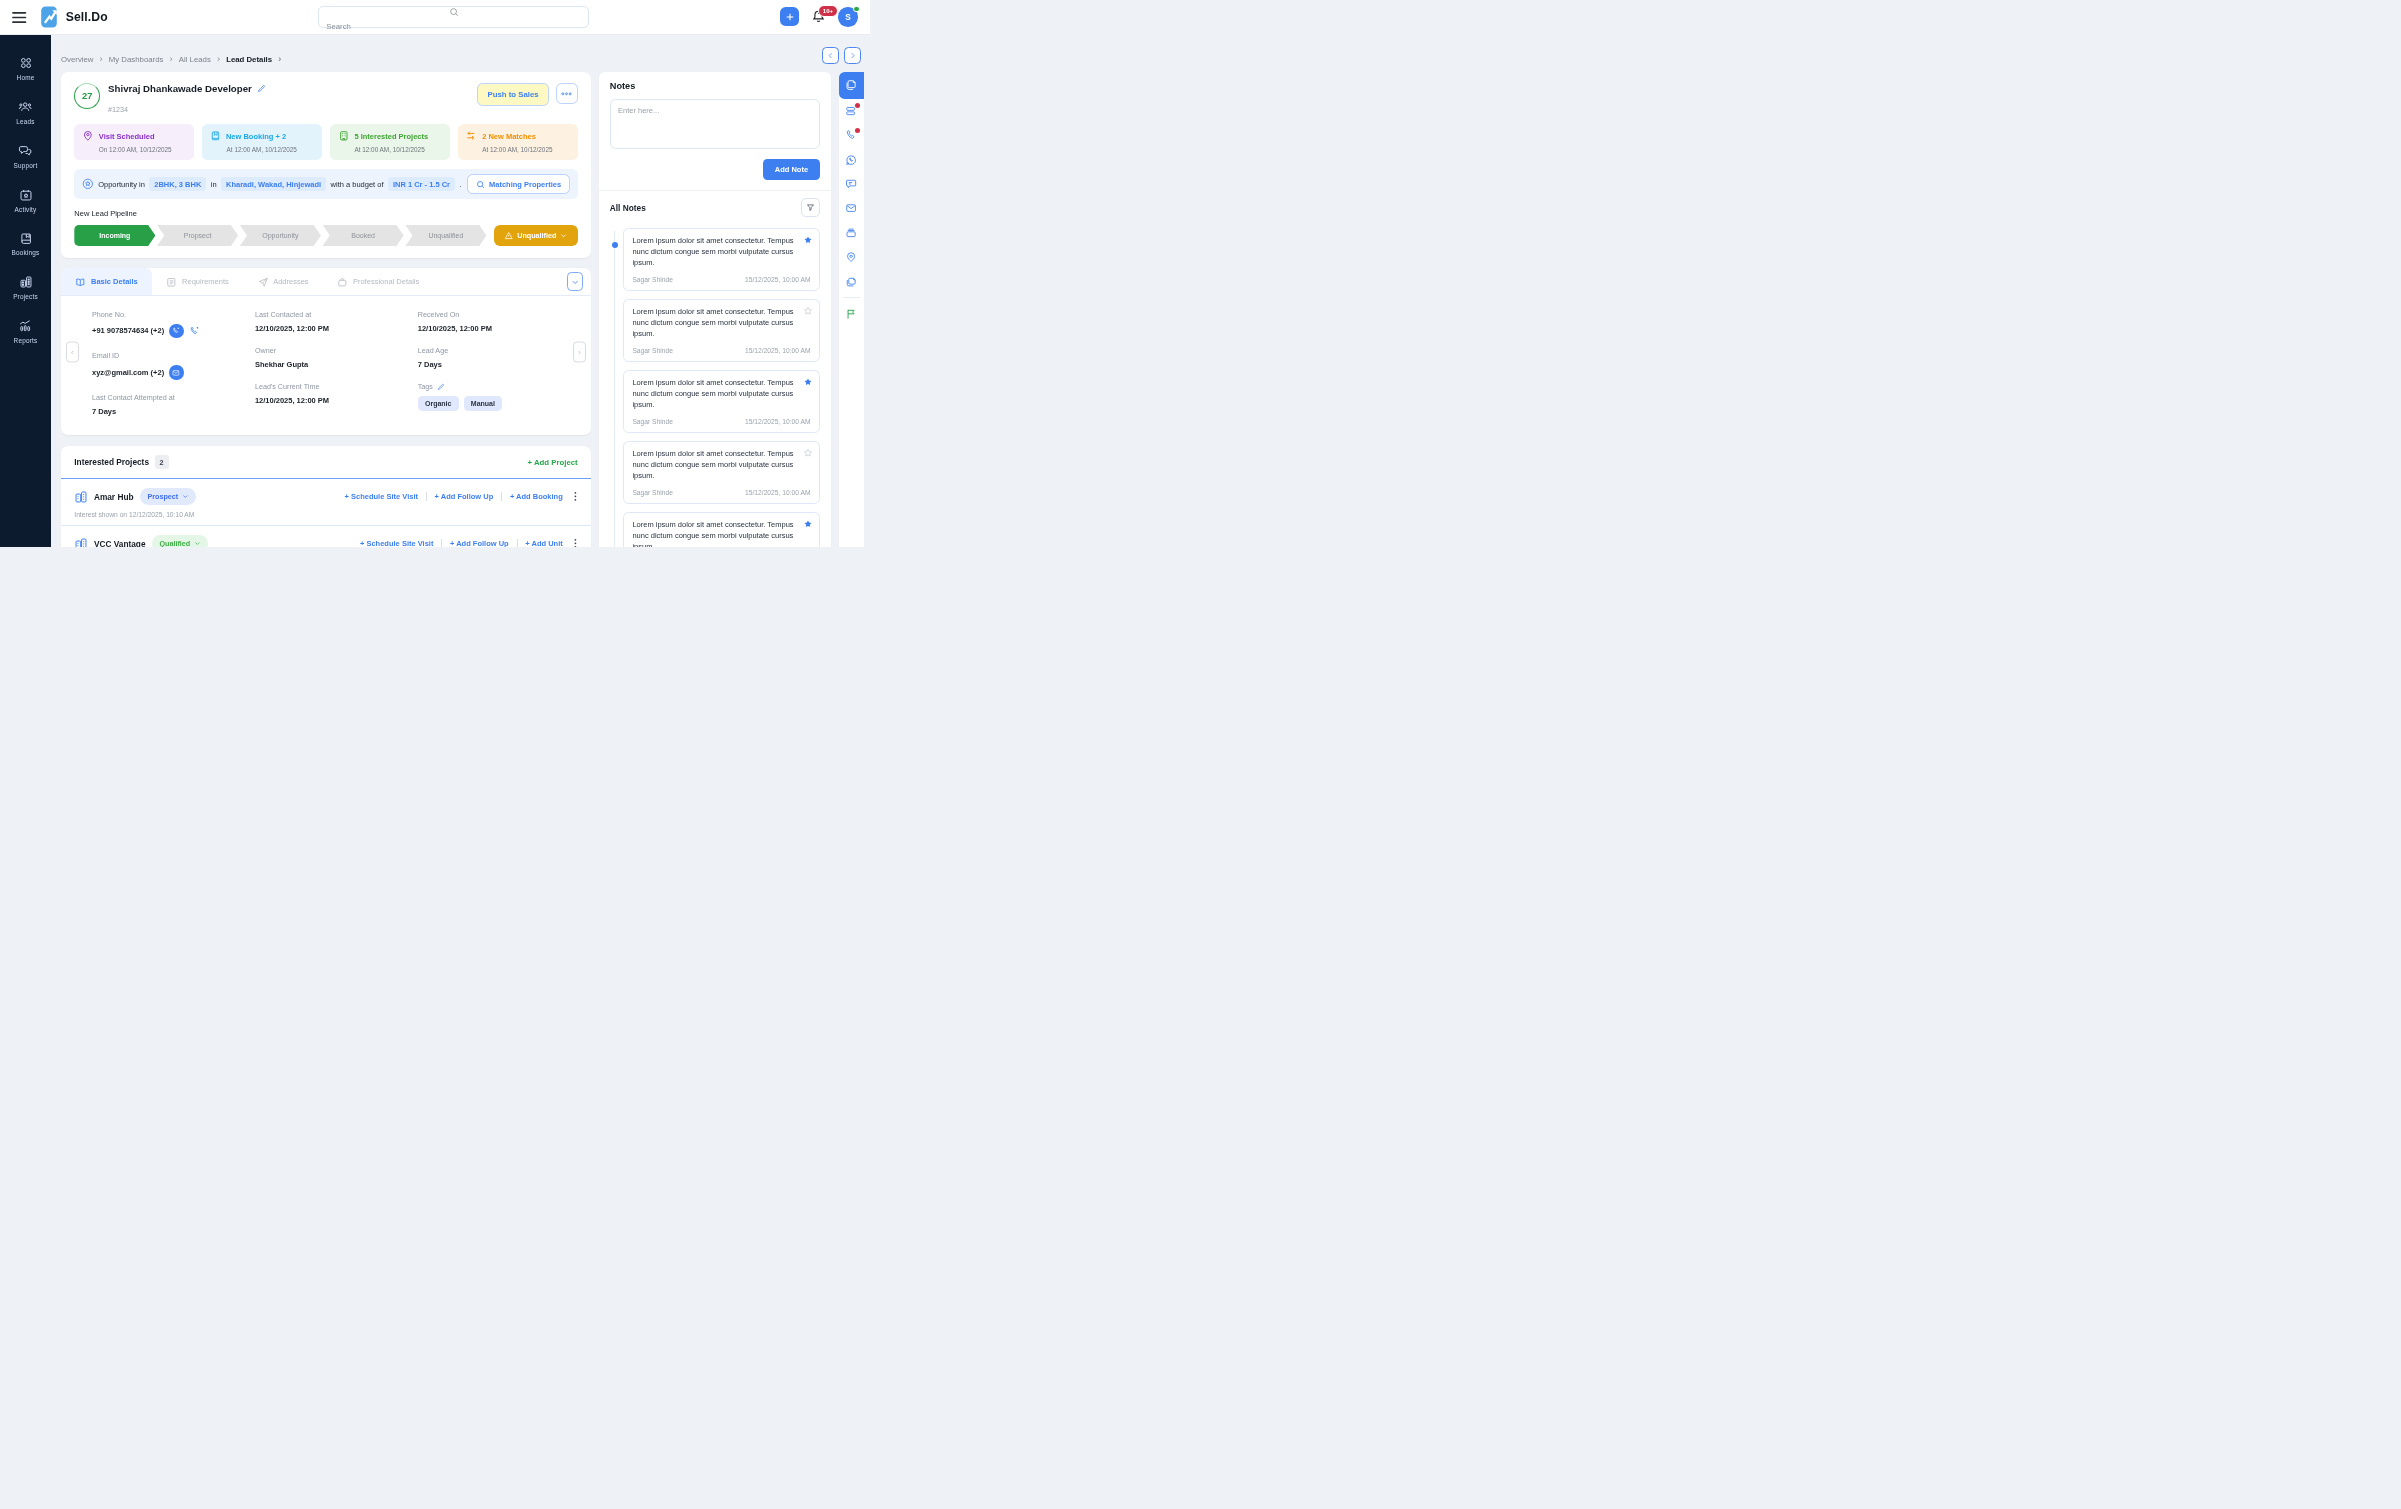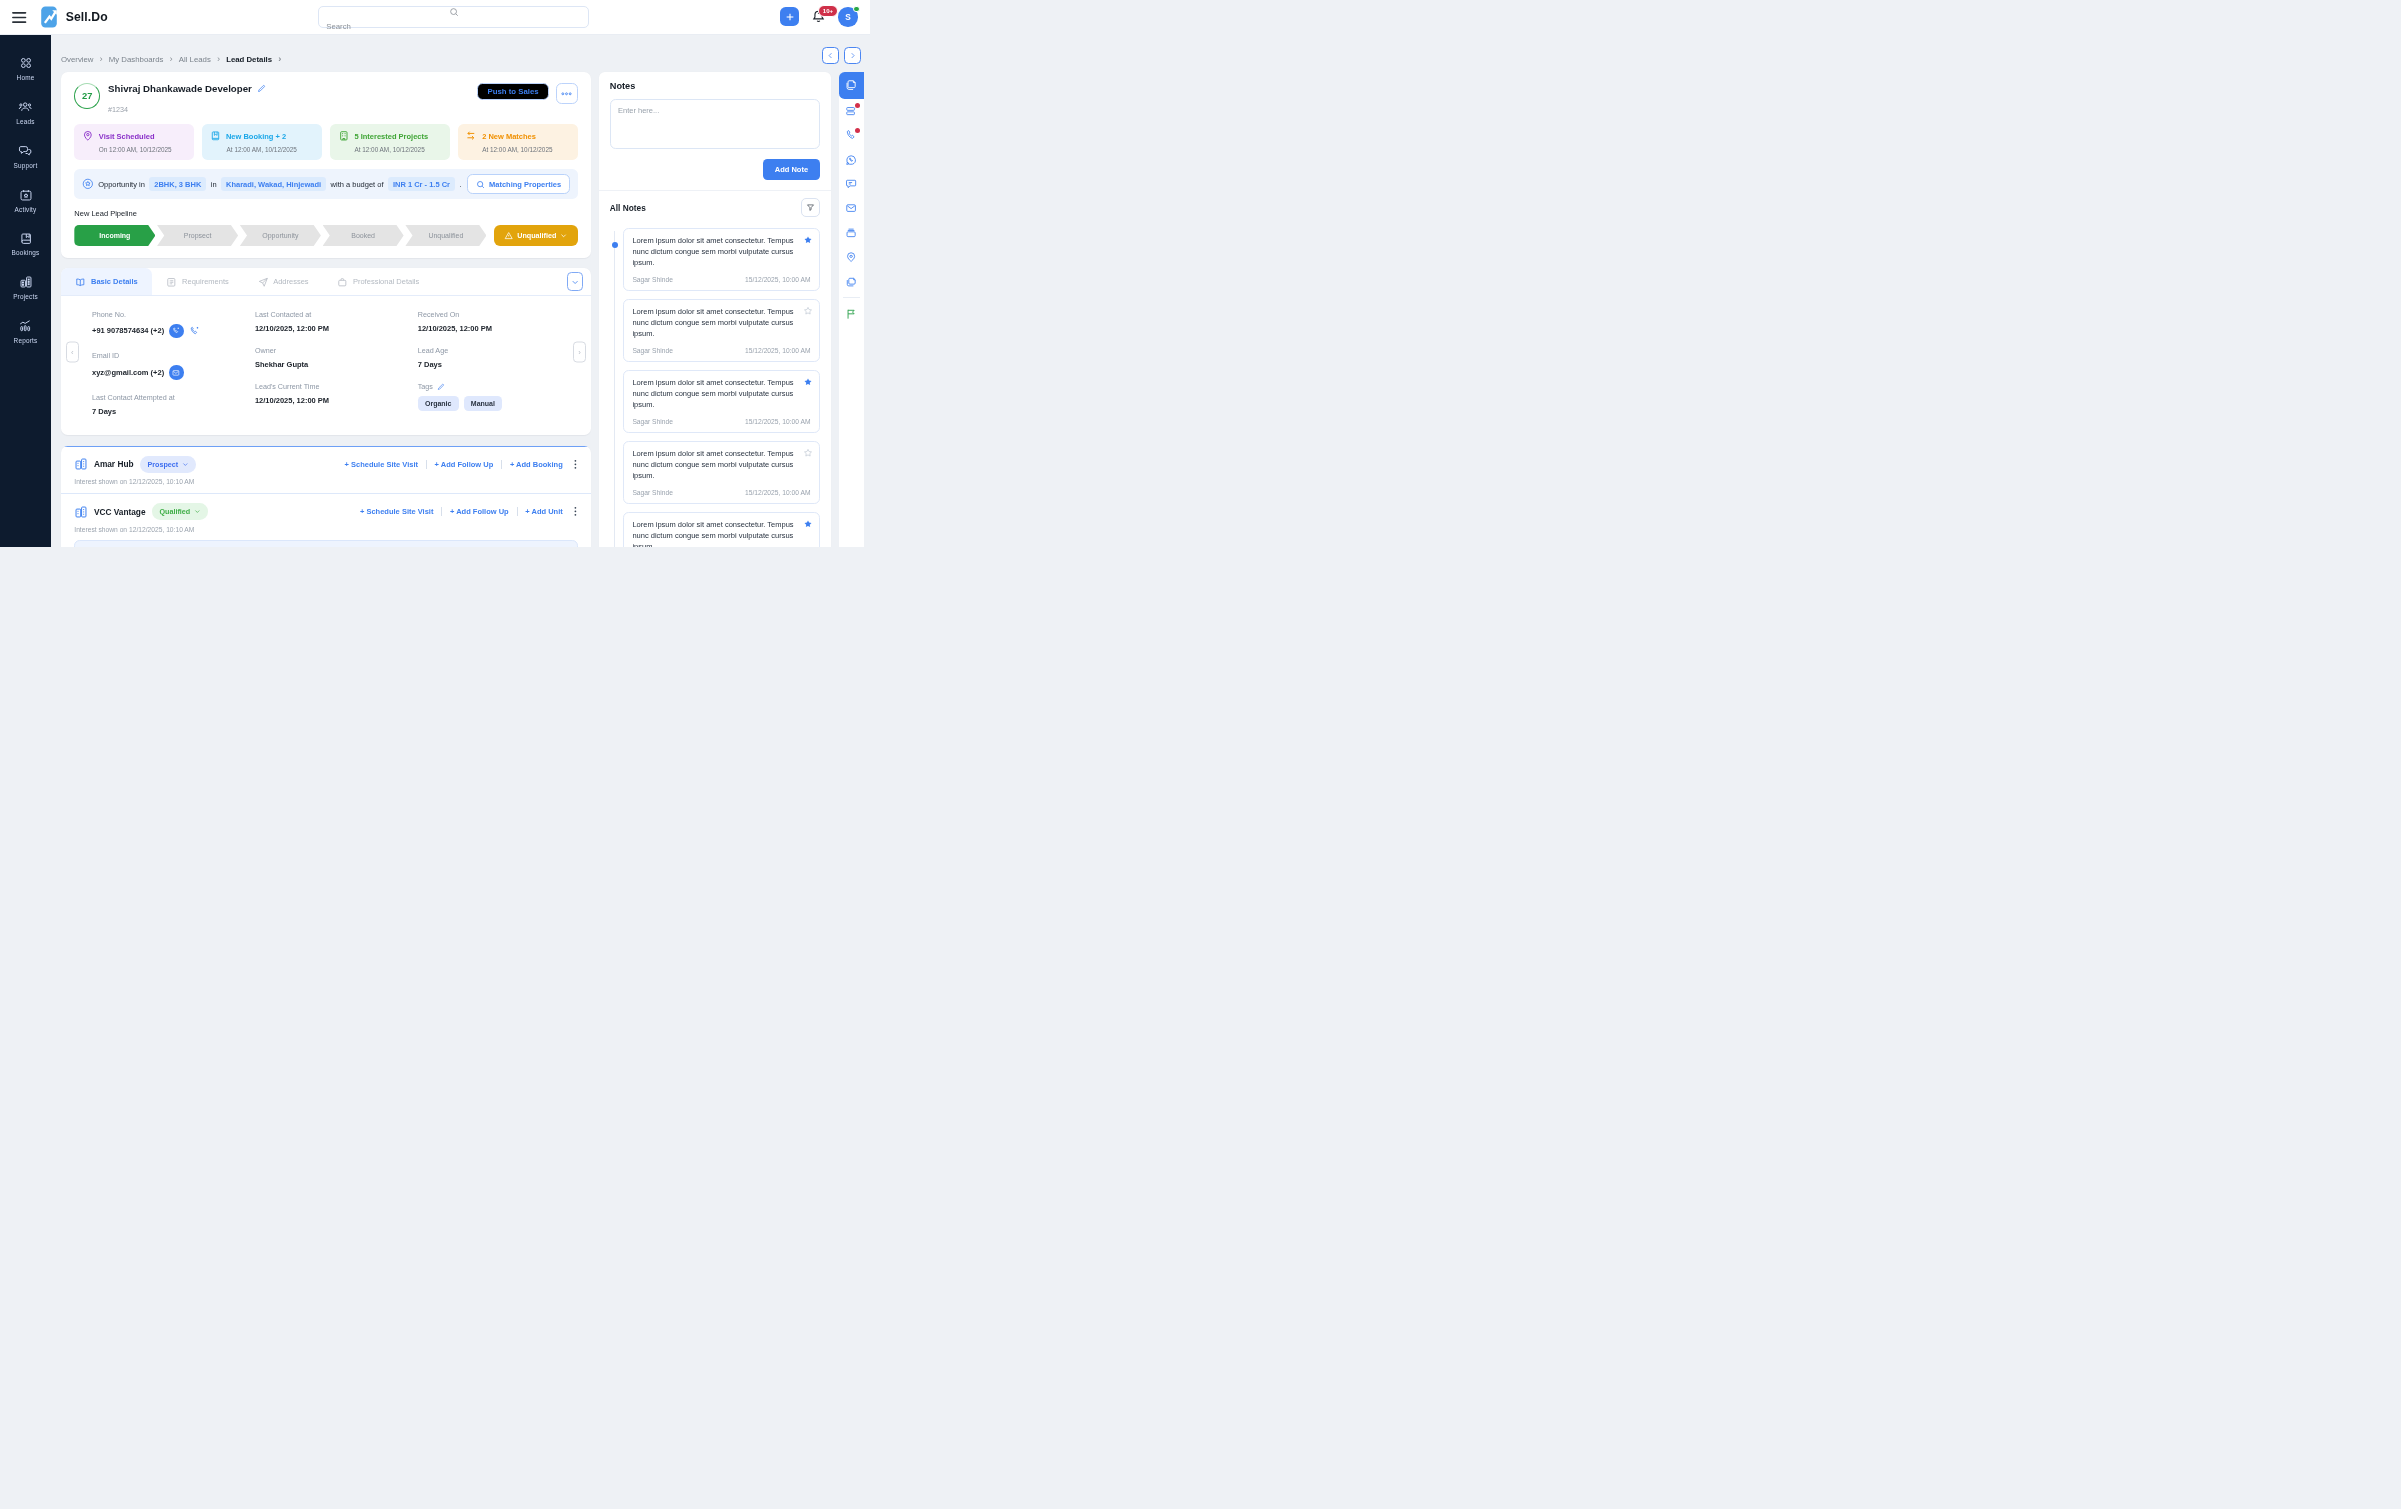--- a/index.html
+++ b/index.html
@@ -54,22 +54,22 @@
   
   .lead-card { padding:11px 13.3px 12.2px; }
   .lead-top { display:flex; align-items:flex-start; }
   .score { width:26px; height:26px; border-radius:50%; border:1.7px solid #2aa14a;
            border-top-color:#a7dcb4; display:flex; align-items:center; justify-content:center;
            color:#1f9a43; font-weight:bold; font-size:9.4px; margin-right:7.8px; }
   .lead-name-row { display:flex; align-items:center; gap:5.6px; }
   .lead-name { font-size:9.7px; font-weight:bold; color:#161d26; }
   .lead-id { font-size:7.2px; color:#9aa1ab; margin-top:11px; }
   .lead-actions { margin-left:auto; display:flex; gap:6.7px; }
-  .push-btn { border:0.9px solid #bcd3fb; background:#000000; color:#3d7ff0; font-weight:bold;
-              font-size:7.8px; border-radius:5.6px; padding:0 9.4px; height:17px; cursor:pointer;
+  .push-btn { border:0.9px solid #bcd3fb; background:#fef9c3; color:#3d7ff0; font-weight:bold;
+              font-size:7.8px; border-radius:5.6px; padding:0 9.4px; height:23px; cursor:pointer;
               font-family:"Liberation Sans",sans-serif; }
   .more-btn { width:22px; height:21px; border:0.9px solid #bcd3fb; border-radius:5.6px; background:#fff;
               display:flex; align-items:center; justify-content:center; cursor:pointer; }
 
   .status-row { display:flex; gap:7.8px; margin-top:10px; }
   .status-card { flex:1; border-radius:5.6px; padding:6.7px 7.8px; cursor:pointer; }
   .status-head { display:flex; align-items:center; gap:5px; font-size:7.5px; font-weight:bold; }
   .status-time { font-size:6.4px; color:#6e747c; margin:3.9px 0 0 16.7px; }
   .sc-purple { background:#f7eefb; } .sc-purple .status-head { color:#8a30c9; }
   .sc-cyan { background:#e2f3fc; } .sc-cyan .status-head { color:#1ba7e8; }
@@ -588,20 +588,25 @@
                   <span class="tag-chip">Manual</span>
                 </div>
               </div>
             </div>
           </div>
           <span class="paddle left">‹</span>
           <span class="paddle right">›</span>
         </div>
 
         <div class="card projects-card">
+          <div class="proj-head">
+            <span class="proj-title">Interested Projects</span>
+            <span class="count-badge">2</span>
+            <span class="add-proj">+ Add Project</span>
+          </div>
           <hr class="proj-divider">
 
           <div class="proj-block">
             <div class="proj-row">
               <svg width="14" height="14" viewBox="0 0 24 24" fill="none" stroke="#3d7ff0" stroke-width="1.7">
                   <rect x="3.5" y="7" width="8" height="13.5" rx="1.5"></rect>
                   <rect x="13" y="3.5" width="7.5" height="17" rx="1.5"></rect>
                   <rect x="6" y="10" width="1.7" height="1.7" fill="#3d7ff0" stroke="none"></rect>
                   <rect x="6" y="14" width="1.7" height="1.7" fill="#3d7ff0" stroke="none"></rect>
                   <rect x="15.7" y="7" width="1.7" height="1.7" fill="#3d7ff0" stroke="none"></rect>

